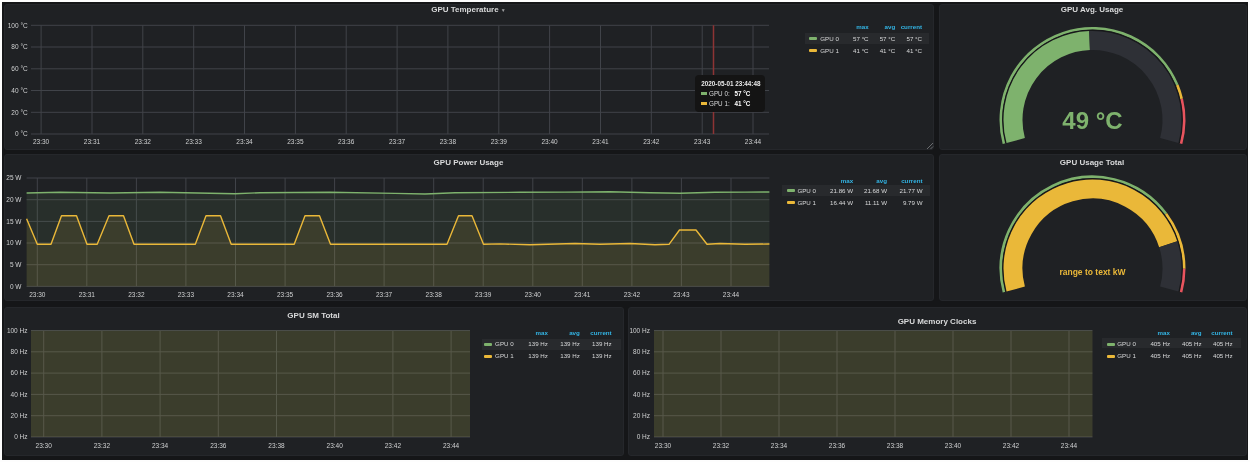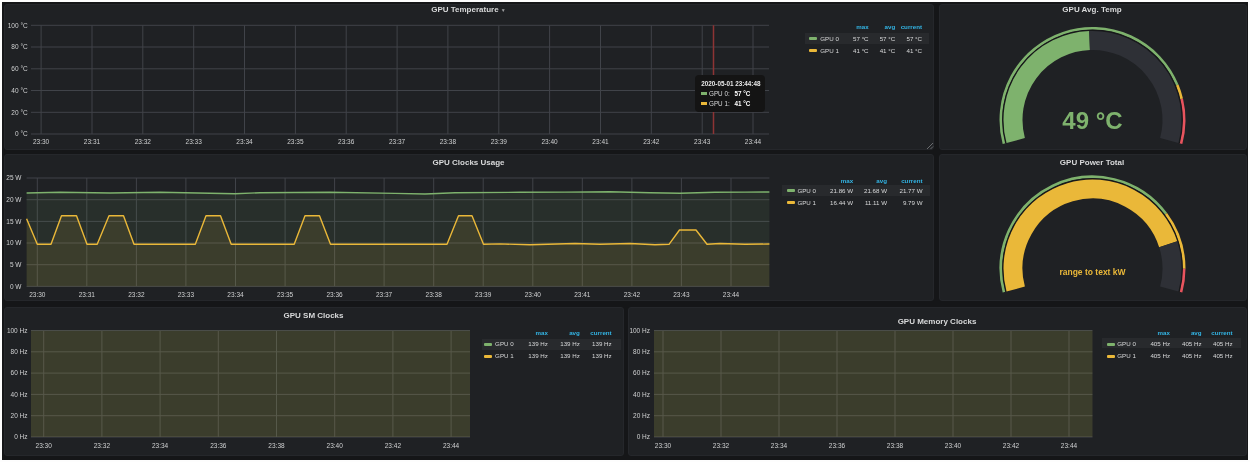--- a/index.html
+++ b/index.html
@@ -1,24 +1,24 @@
 <!DOCTYPE html>
 <html><head><meta charset="utf-8"><style>*{margin:0;padding:0;box-sizing:border-box}body{width:1250px;height:462px;background:#fdfdfd;font-family:"Liberation Sans",sans-serif;position:relative;overflow:hidden}.page{position:absolute;left:2px;top:2px;width:1246px;height:458px;background:#151618}.panel{position:absolute;background:#1f2124;border:1px solid #25272b;border-radius:3px}.ptitle{position:absolute;text-align:center;color:#d8d9da;font-size:8px;font-weight:bold;height:9px;line-height:9px}</style></head><body>
 <div class="page"></div>
 <div class="panel" style="left:4px;top:4px;width:929.5px;height:146px"></div>
 <div class="panel" style="left:938.5px;top:4px;width:308px;height:146px"></div>
 <div class="panel" style="left:4px;top:154px;width:929.5px;height:147px"></div>
 <div class="panel" style="left:938.5px;top:154px;width:308px;height:147px"></div>
 <div class="panel" style="left:4px;top:306.5px;width:619.5px;height:149.5px"></div>
 <div class="panel" style="left:628px;top:306.5px;width:618.5px;height:149.5px"></div>
 <div class="ptitle" style="left:4px;top:4.5px;width:929px">GPU Temperature <span style="font-size:5px;color:#9fa0a2">▼</span></div>
-<div class="ptitle" style="left:938px;top:4.5px;width:308px">GPU Avg. Temp</div>
-<div class="ptitle" style="left:4px;top:158px;width:929px">GPU Clocks Usage</div>
-<div class="ptitle" style="left:938px;top:158px;width:308px">GPU Power Total</div>
-<div class="ptitle" style="left:4px;top:310.5px;width:619px">GPU SM Clocks</div>
+<div class="ptitle" style="left:938px;top:4.5px;width:308px">GPU Avg. Usage</div>
+<div class="ptitle" style="left:4px;top:158px;width:929px">GPU Power Usage</div>
+<div class="ptitle" style="left:938px;top:158px;width:308px">GPU Usage Total</div>
+<div class="ptitle" style="left:4px;top:310.5px;width:619px">GPU SM Total</div>
 <div class="ptitle" style="left:628px;top:317px;width:618px">GPU Memory Clocks</div>
 <svg width="1250" height="462" style="position:absolute;left:0;top:0" font-family="Liberation Sans, sans-serif">
     <line x1="31.0" y1="25.3" x2="769.0" y2="25.3" stroke="#404349" stroke-width="1"></line>
     <line x1="31.0" y1="47.0" x2="769.0" y2="47.0" stroke="#404349" stroke-width="1"></line>
     <line x1="31.0" y1="68.8" x2="769.0" y2="68.8" stroke="#404349" stroke-width="1"></line>
     <line x1="31.0" y1="90.5" x2="769.0" y2="90.5" stroke="#404349" stroke-width="1"></line>
     <line x1="31.0" y1="112.3" x2="769.0" y2="112.3" stroke="#404349" stroke-width="1"></line>
     <line x1="31.0" y1="134.0" x2="769.0" y2="134.0" stroke="#404349" stroke-width="1"></line>
     <line x1="41.1" y1="25.3" x2="41.1" y2="134.0" stroke="#404349" stroke-width="1"></line>
     <line x1="92.0" y1="25.3" x2="92.0" y2="134.0" stroke="#404349" stroke-width="1"></line>

